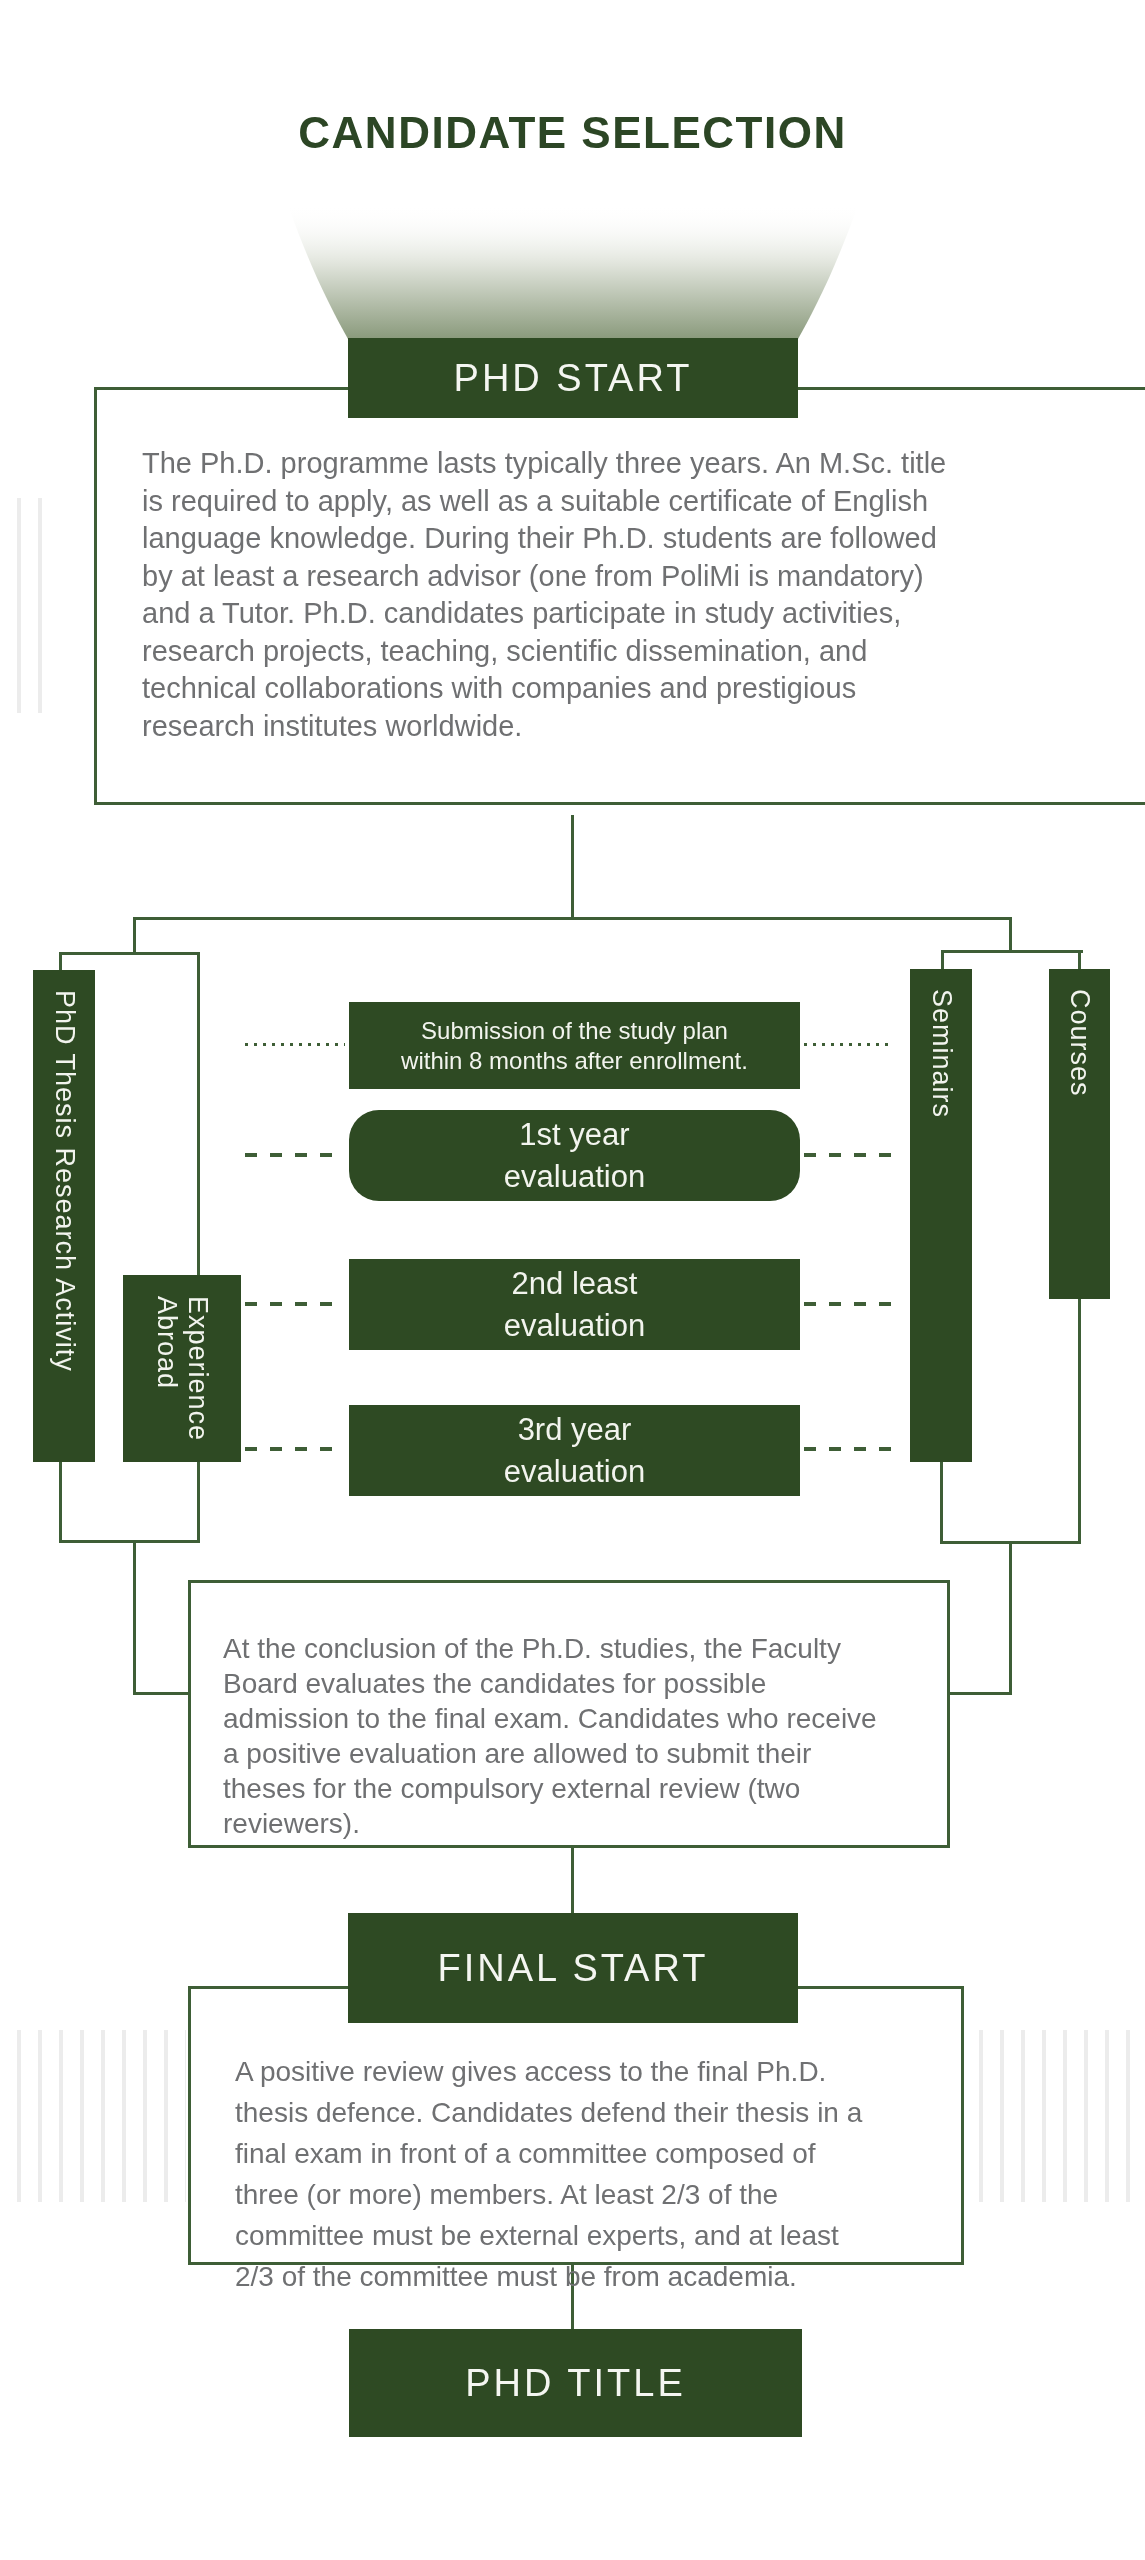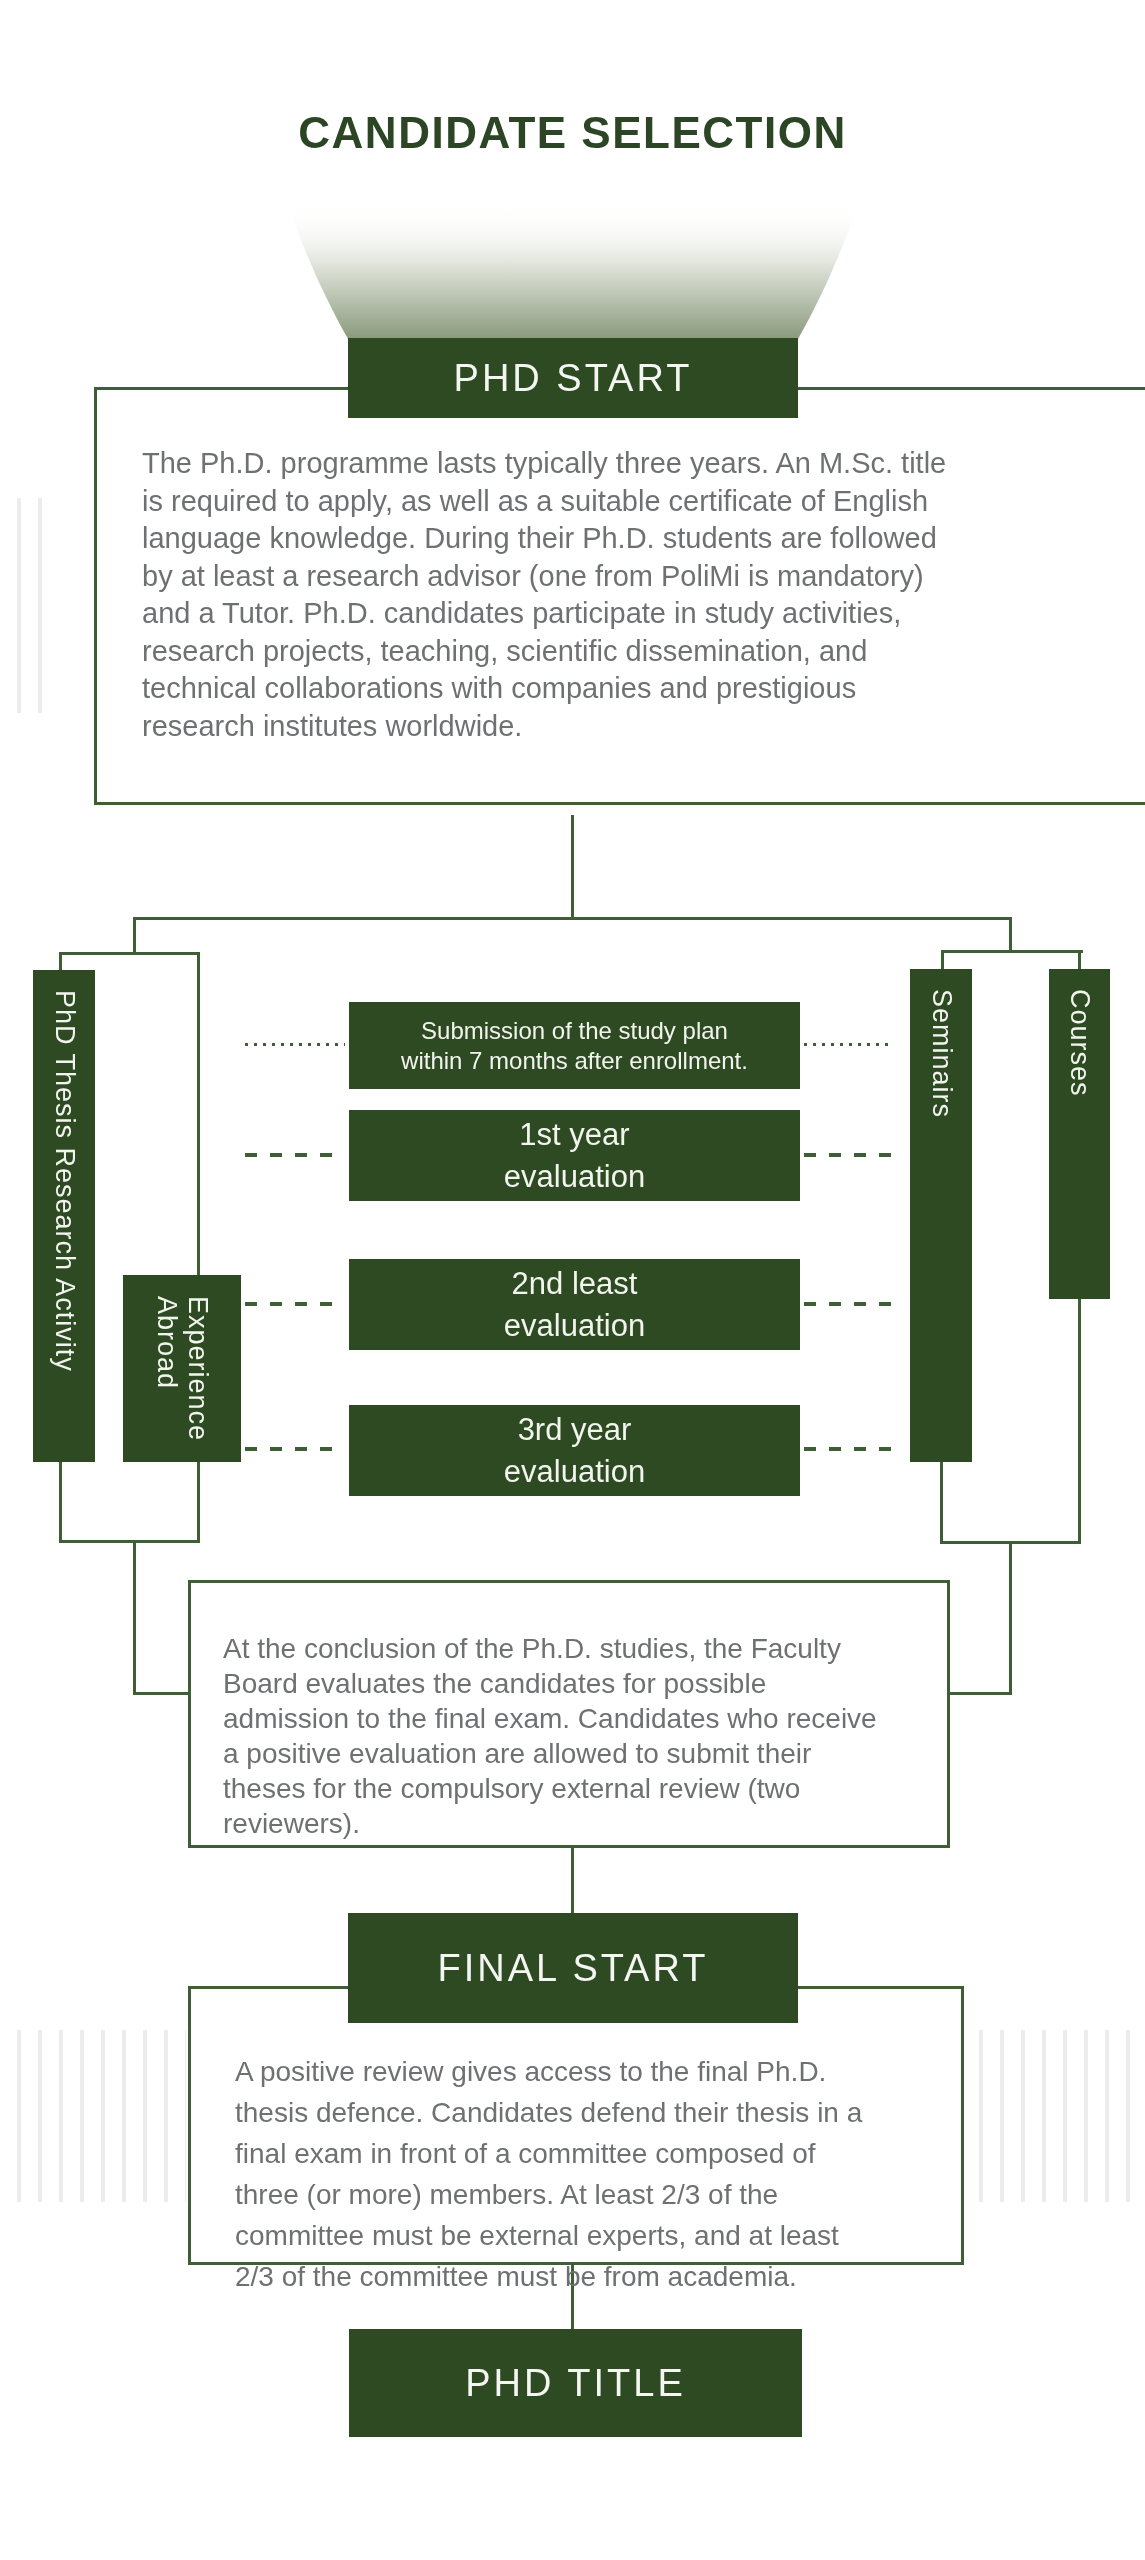--- a/index.html
+++ b/index.html
@@ -143,23 +143,23 @@
   </div>
   <div class="vbar" style="left:910px;top:969px;width:62px;height:493px;">
     <span class="vtxt">Seminairs</span>
   </div>
   <div class="vbar" style="left:1049px;top:969px;width:61px;height:330px;">
     <span class="vtxt">Courses</span>
   </div>
 
   <div class="mbox" style="top:1002px;height:87px;">
     <span class="mlabel small">Submission of the study plan
-within 7 months after enrollment.</span>
-  </div>
-  <div class="mbox" style="top:1110px;height:91px;">
+within 8 months after enrollment.</span>
+  </div>
+  <div class="mbox" style="top:1110px;height:91px;border-radius:30px;">
     <span class="mlabel big">1st year
 evaluation</span>
   </div>
   <div class="mbox" style="top:1259px;height:91px;">
     <span class="mlabel big">2nd least
 evaluation</span>
   </div>
   <div class="mbox" style="top:1405px;height:91px;">
     <span class="mlabel big">3rd year
 evaluation</span>

